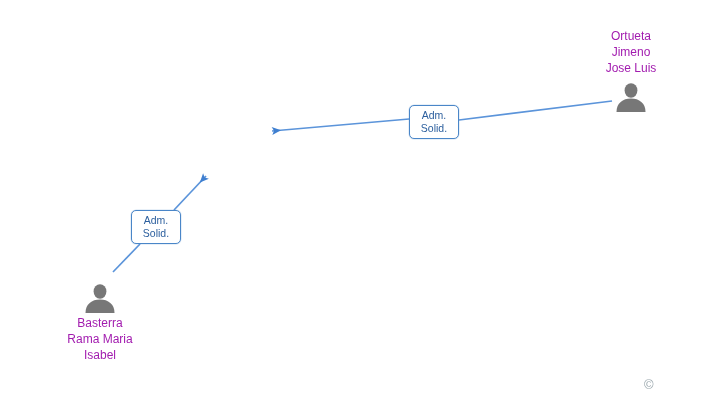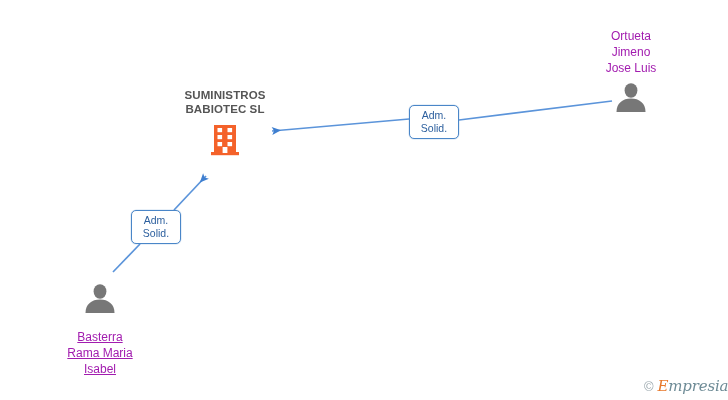--- a/index.html
+++ b/index.html
@@ -69,22 +69,21 @@
   }
   .person-icon {
     width: 36px;
     height: 30px;
     margin: 0 auto;
   }
   .person-node.top-right .person-icon {
     margin-top: 6px;
   }
   .person-node.bottom-left .person-name {
-    margin-top: 16px;
-    text-decoration: underline;
+    margin-top: 2px;
   }
 
   
   .edge-label {
     position: absolute;
     box-sizing: border-box;
     border: 1.6px solid #4a86c8;
     border-radius: 5px;
     background: #ffffff;
     color: #2c5f9e;
@@ -147,37 +146,20 @@
 
     <line x1="612" y1="101" x2="459" y2="120" stroke="#5b94da" stroke-width="1.7"></line>
 
     <line x1="409" y1="119" x2="272" y2="131" stroke="#5b94da" stroke-width="1.7" marker-end="url(#arrow-left)"></line>
 
     <line x1="113" y1="272" x2="140" y2="244" stroke="#5b94da" stroke-width="1.7"></line>
 
     <line x1="174" y1="210" x2="206" y2="176" stroke="#5b94da" stroke-width="1.7" marker-end="url(#arrow-up)"></line>
   </svg>
 
-  <div class="company-node">
-    <div class="company-title">SUMINISTROS
-BABIOTEC SL</div>
-    <div class="company-icon">
-      <svg viewBox="0 0 34 34" width="34" height="34" xmlns="http://www.w3.org/2000/svg">
-        <rect x="6" y="2" width="22" height="28" fill="#f4622a"></rect>
-        <rect x="3" y="29" width="28" height="3.2" fill="#f4622a"></rect>
-        <rect x="9.5" y="5" width="4.6" height="4.2" fill="#ffffff"></rect>
-        <rect x="19.5" y="5" width="4.6" height="4.2" fill="#ffffff"></rect>
-        <rect x="9.5" y="12" width="4.6" height="4.2" fill="#ffffff"></rect>
-        <rect x="19.5" y="12" width="4.6" height="4.2" fill="#ffffff"></rect>
-        <rect x="9.5" y="19" width="4.6" height="4.2" fill="#ffffff"></rect>
-        <rect x="19.5" y="19" width="4.6" height="4.2" fill="#ffffff"></rect>
-        <rect x="14.6" y="24" width="4.8" height="6" fill="#ffffff"></rect>
-      </svg>
-    </div>
-  </div>
 
   <div class="person-node top-right">
     <div class="person-name">Ortueta
 Jimeno
 Jose Luis</div>
     <div class="person-icon">
       <svg viewBox="0 0 36 30" width="36" height="30" xmlns="http://www.w3.org/2000/svg">
         <ellipse cx="18" cy="8.5" rx="6.4" ry="7.3" fill="#777777"></ellipse>
         <path d="M3.5,30 C3.5,21.2 9.8,16.6 18,16.6 C26.2,16.6 32.5,21.2 32.5,30 Z" fill="#777777"></path>
       </svg>
@@ -197,16 +179,15 @@
   </div>
 
   <div class="edge-label right-label">Adm.
 Solid.</div>
 
   <div class="edge-label left-label">Adm.
 Solid.</div>
 
   <div class="watermark">
     <span class="wm-c">©</span>
-    <span class="wm-word"><span class="wm-e">E</span><span class="wm-rest">mpresia</span></span>
   </div>
 
 </div>
 
 </body></html>

